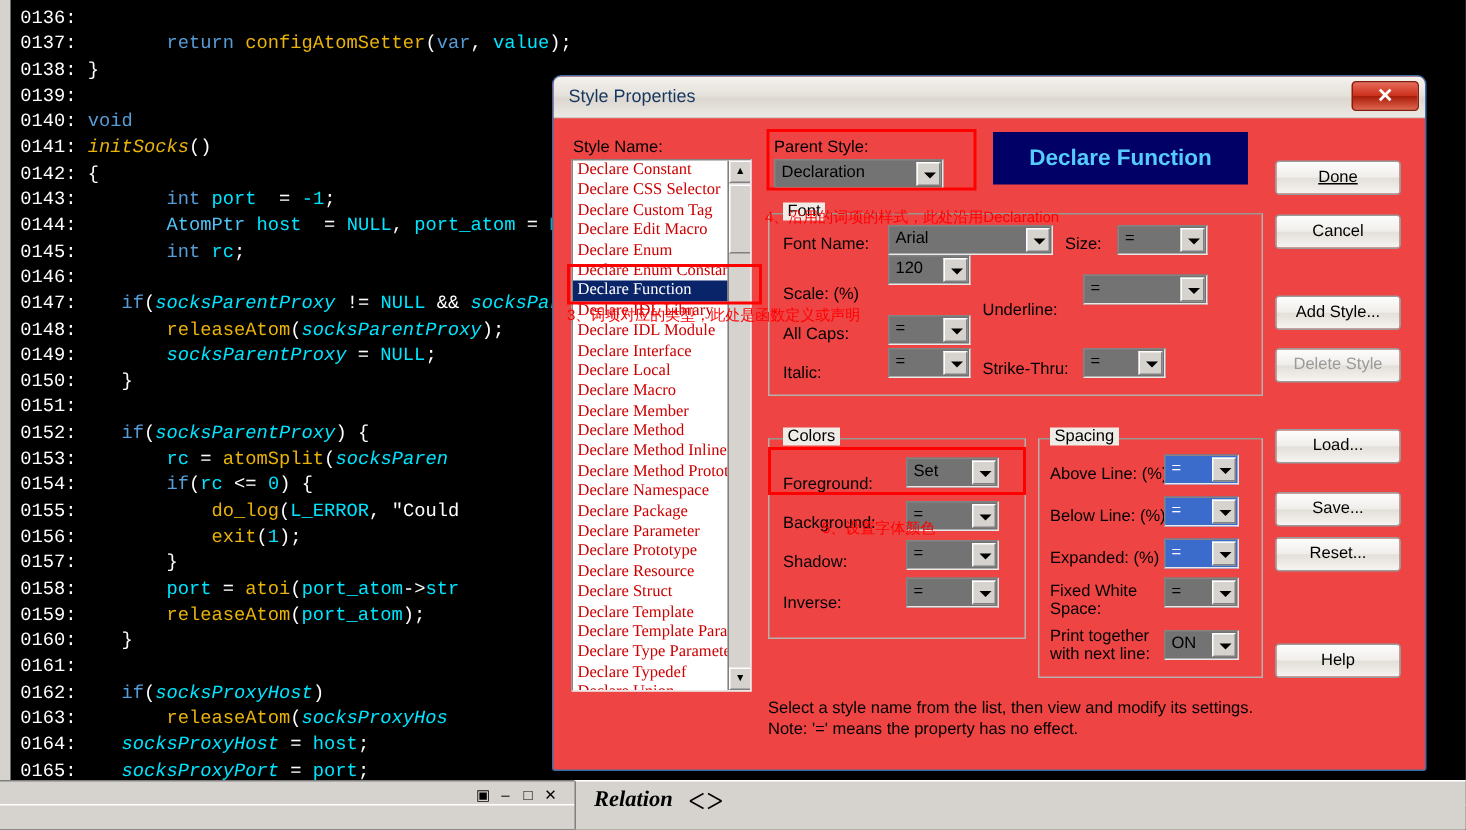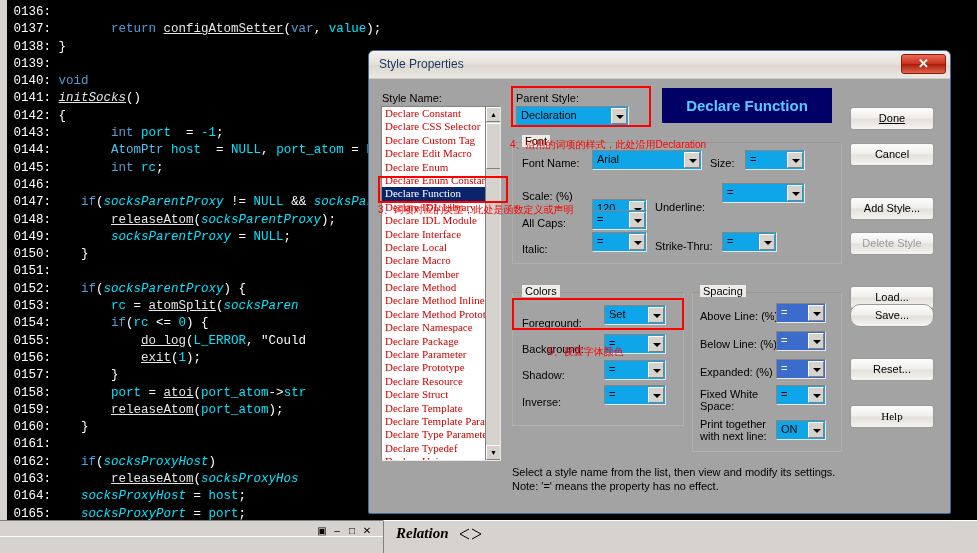--- a/index.html
+++ b/index.html
@@ -25,21 +25,21 @@
     font-size: 12.5px;
     line-height: 17.3px;
     color:#ffffff;
     padding: 4px 0 0 6px;
     white-space: pre;
     overflow:hidden;
   }
   .ln { color:#ffffff; }
   .kw { color:#569cd6; }
   .ty { color:#4fc3f7; }
-  .fn { color:#e5e5e5;text-decoration:underline; }
+  .fn { color:#eab308; }
   .cy { color:#00e5ff; }
   .wh { color:#ffffff; }
   .it { font-style:italic; }
 
   
   #left-rule {
     position:absolute; left:0; top:0; width:8px; height:520px;
     background:#d6d3ce; border-right:1px solid #000;
   }
   #left-rule2 {
@@ -67,21 +67,21 @@
   }
   .winctl {
     position:absolute; top:524px; width:14px; height:13px;
     font-size:10px; color:#000; text-align:center; line-height:13px;
     font-family:"Liberation Sans", sans-serif;
   }
 
   
   #dialog {
     position:absolute; left:368px; top:50px; width:583px; height:464px;
-    background:#a3a3a3;
+    background:#ef4444;
     border:1px solid #3c6ea5;
     border-radius:6px 6px 2px 2px;
     box-shadow: 0 0 3px rgba(0,0,0,.6);
   }
   #titlebar {
     position:absolute; left:0; top:0; width:100%; height:28px;
     background: linear-gradient(180deg,#f4f2ee 0%, #e6e2dc 45%, #dcd7d0 55%, #ece9e4 100%);
     border-radius:5px 5px 0 0;
     border-bottom:1px solid #cfcac3;
   }
@@ -133,21 +133,21 @@
   .group {
     position:absolute; border:1px solid #b5b0a9;
     border-top-color:#9a958e;
   }
   .group-title {
     position:absolute; background:#efebe7; padding:0 3px; font-size:11px; color:#000;
   }
 
   .field-lbl { position:absolute; font-size:11px; color:#000; }
   .combo {
-    position:absolute; background:#0ea5e9;
+    position:absolute; background:#737373;
     border:1px solid #848484; border-right-color:#e8e8e8; border-bottom-color:#e8e8e8;
     height:20px;
   }
   .combo .val {
     position:absolute; left:4px; top:2px; font-size:11px; color:#000;
   }
   .combo .arrow {
     position:absolute; right:1px; top:1px; width:16px; height:16px;
     background:#d6d3ce; border:1px solid #fff;
     border-right-color:#808080; border-bottom-color:#808080;
@@ -302,21 +302,21 @@
   <span class="val">Arial</span>
   <span class="arrow"></span>
 </div>
 <div class="field-lbl" style="left:710px; top:157px;">Size:</div>
 <div class="combo" style="left:745px; top:150px; width:60px;">
   <span class="val">=</span>
   <span class="arrow"></span>
 </div>
 
 <div class="field-lbl" style="left:522px; top:190px;">Scale: (%)</div>
-<div class="combo" style="left:592px; top:199px; width:55px;">
+<div class="combo" style="left:592px; top:170px; width:55px;">
   <span class="val">120</span>
   <span class="arrow"></span>
 </div>
 <div class="field-lbl" style="left:655px; top:190px;margin-top:11px;">Underline:</div>
 <div class="combo" style="left:722px; top:183px; width:83px;">
   <span class="val">=</span>
   <span class="arrow"></span>
 </div>
 
 <div class="field-lbl" style="left:522px; top:217px;">All Caps:</div>
@@ -394,23 +394,23 @@
 <div class="combo" style="left:776px; top:420px; width:50px;">
   <span class="val">ON</span>
   <span class="arrow"></span>
 </div>
 
 <div class="btn" style="left:850px; top:107px;text-decoration:underline;">Done</div>
 <div class="btn" style="left:850px; top:143px;">Cancel</div>
 <div class="btn" style="left:850px; top:197px;">Add Style...</div>
 <div class="btn disabled" style="left:850px; top:232px;">Delete Style</div>
 <div class="btn" style="left:850px; top:286px;">Load...</div>
-<div class="btn" style="left:850px; top:304px;border-radius:10px;">Save...</div>
+<div class="btn" style="left:850px; top:328px;">Save...</div>
 <div class="btn" style="left:850px; top:358px;">Reset...</div>
-<div class="btn" style="left:850px; top:405px;font-family:Liberation Serif, serif;">Help</div>
+<div class="btn" style="left:850px; top:429px;">Help</div>
 
 <div id="hint">Select a style name from the list, then view and modify its settings. Note: '=' means the property has no effect.</div>
 
 <div class="red-box" style="left:511px; top:86px; width:140px; height:41px;"></div>
 <div class="red-box" style="left:378px; top:176px; width:130px; height:27px;"></div>
 <div class="red-box" style="left:512px; top:298px; width:172px; height:32px;"></div>
 
 <div class="anno" style="left:510px; top:138px;">4、沿用的词项的样式，此处沿用Declaration</div>
 <div class="anno" style="left:378px; top:203px;">3、词项对应的类型，此处是函数定义或声明</div>
 <div class="anno" style="left:548px; top:345px;">5、设置字体颜色</div>

